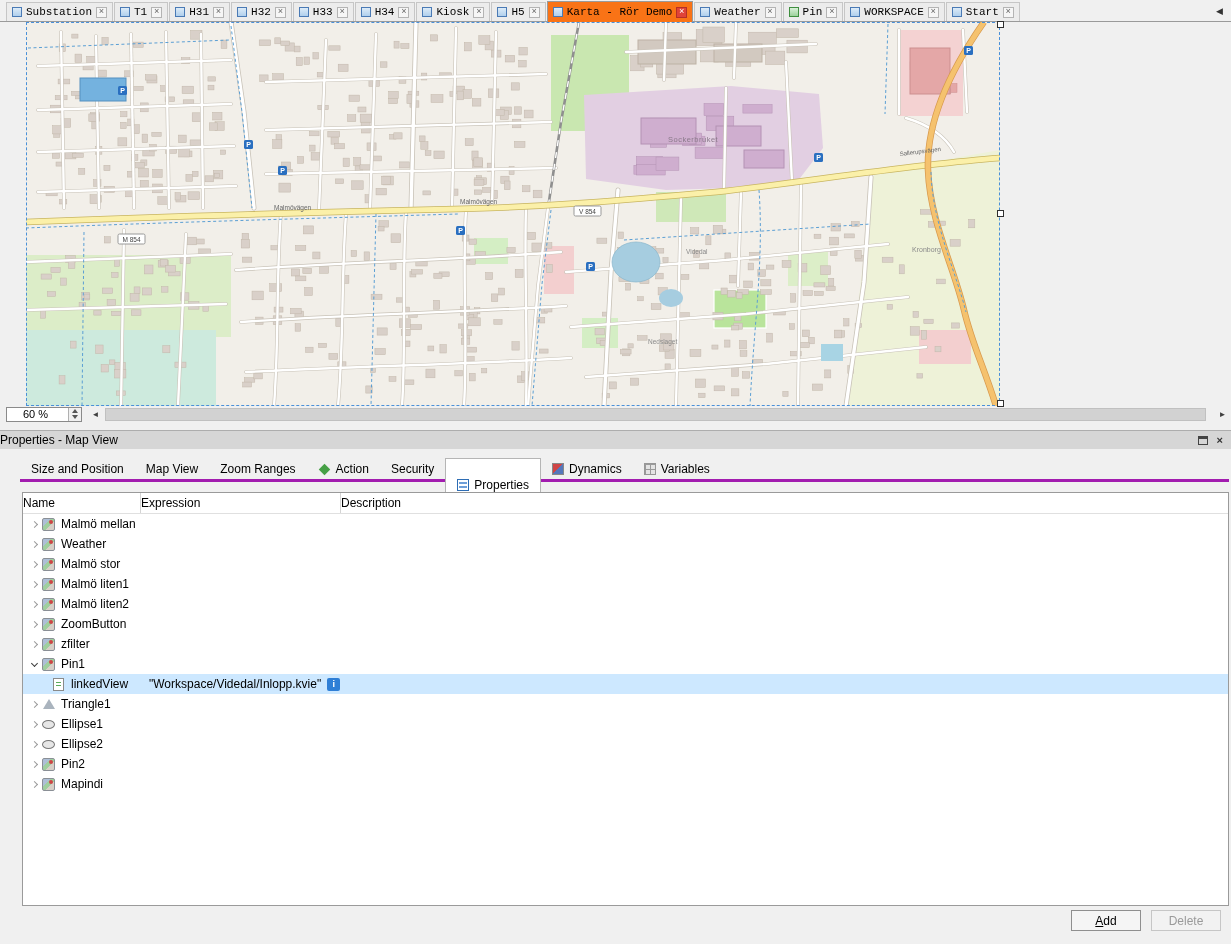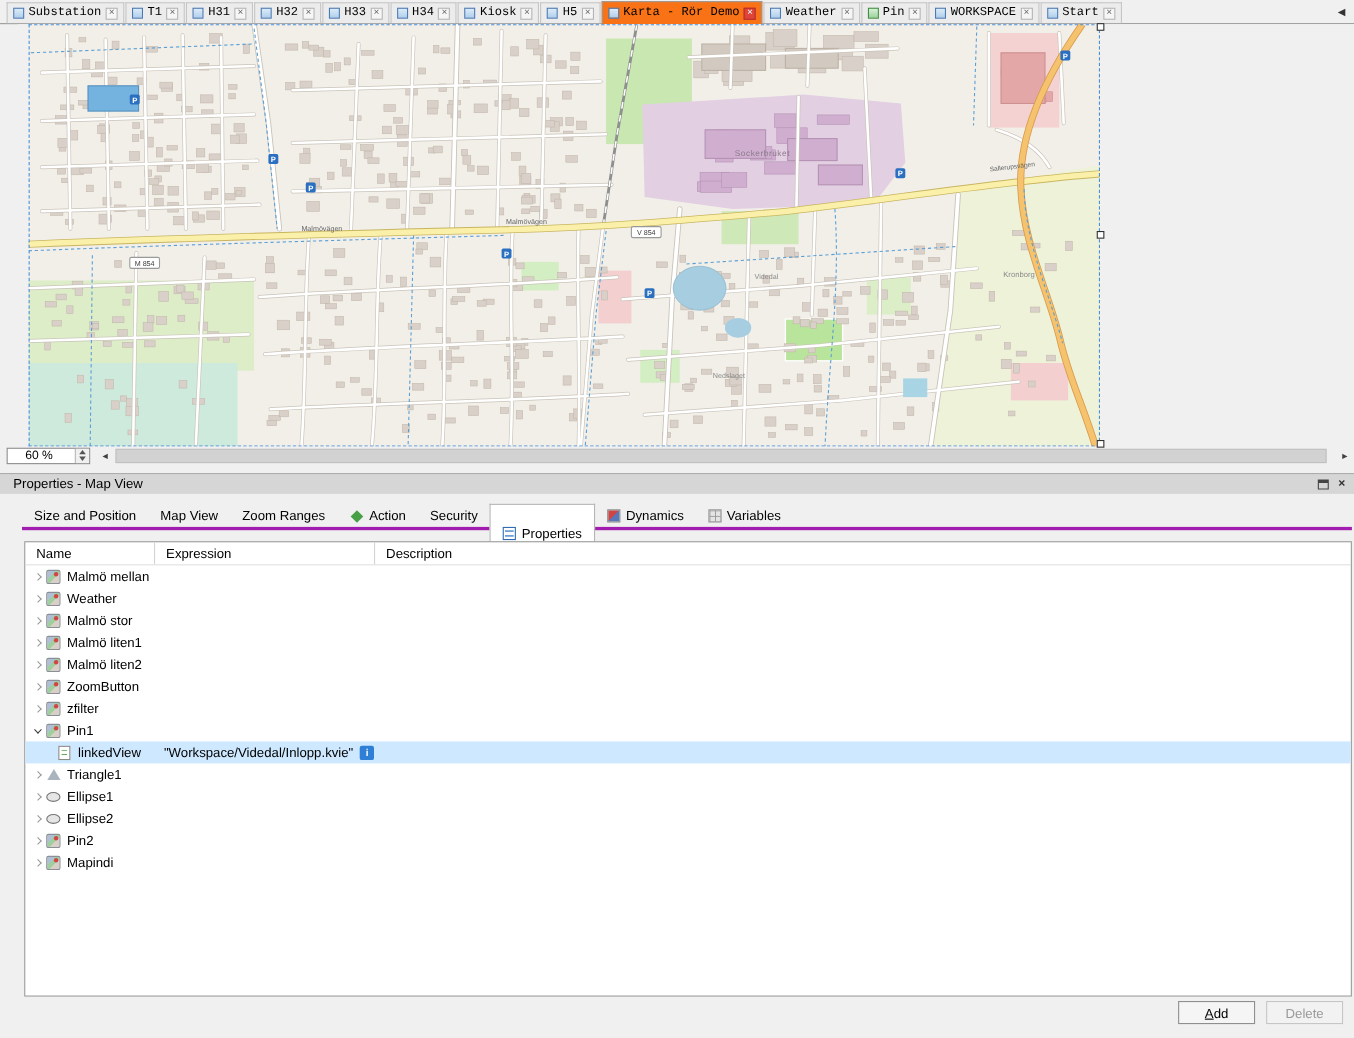--- a/index.html
+++ b/index.html
@@ -43,41 +43,41 @@
   .spin-down::before { content:""; border-left:3px solid transparent; border-right:3px solid transparent; border-top:4px solid #555; }
   .hscroll { flex:1; height:15px; margin:0 1px 0 6px; display:flex; align-items:stretch; background:#f0f0f0; }
   .sb-btn { width:15px; display:flex; align-items:center; justify-content:center; color:#404040; font-size:8px; background:#f0f0f0; }
   .sb-left::before { content:"◄"; }
   .sb-right::before { content:"►"; }
   .sb-track { flex:1; position:relative; background:#f0f0f0; }
   .sb-thumb { position:absolute; left:2px; top:1px; bottom:1px; width:99%; background:#d2d2d2; border:1px solid #c0c0c0; }
 
   
   .props-panel { position:absolute; top:430px; left:0; right:0; bottom:0; background:#f0f0f0; }
-  .panel-header { height:19px; background:#d6d6d6; border-top:1px solid #adadad; display:flex; align-items:center; font-size:12px; padding-left:12px; }
+  .panel-header { height:19px; background:#d6d6d6; border-top:1px solid #adadad; display:flex; align-items:center; font-size:12px; padding-left:0; }
   .ph-icons { margin-left:auto; margin-right:8px; display:flex; gap:9px; align-items:center; }
   .float-ic { width:10px; height:9px; border:1px solid #444; border-top:3px solid #444; }
   .close-ic { color:#333; font-size:11px; line-height:11px; }
   .close-ic::before { content:"×"; font-weight:bold; }
 
   .prop-tabs { display:flex; align-items:flex-start; height:24px; margin:9px 2px 0 20px; border-bottom:3px solid #a21caf; }
   .ptab { display:flex; gap:5px; align-items:center; padding:4px 11px 5px; font-size:12px; color:#000; margin-bottom:-1px; cursor:default; white-space:nowrap; }
   .ptab.active { background:#fff; border:1px solid #b5b5b5; border-bottom:1px solid #fff; padding-top:19px; }
   .picon { width:12px; height:12px; flex:none; }
   .pi-action-icon { width:9px; height:9px; background:#46a046; transform:rotate(45deg) scale(.9); margin:0 2px; }
   .pi-properties-icon { border:1px solid #2e6db4; background:#ffffff;
       background-image:repeating-linear-gradient(to bottom, transparent 0 2px, #6f9fd8 2px 4px); background-clip:content-box; padding:2px 1px; }
   .pi-dynamics-icon { background:linear-gradient(135deg,#cf4545 0 50%, #5577bb 50% 100%); border:1px solid #888; }
   .pi-variables-icon { background-color:#e4e4e4; border:1px solid #979797;
       background-image: linear-gradient(to right,#9a9a9a 1px,transparent 1px), linear-gradient(to bottom,#9a9a9a 1px,transparent 1px);
       background-size:5px 5px; }
 
   .prop-table { position:absolute; left:22px; right:2px; top:62px; bottom:38px; background:#fff; border:1px solid #9a9a9a; overflow:hidden; }
   .thead { display:flex; height:21px; align-items:stretch; border-bottom:1px solid #e0e0e0; font-size:12px; }
-  .th { display:flex; align-items:center; padding-left:10px; border-right:1px solid #d4d4d4; }
+  .th { display:flex; align-items:center; border-right:1px solid #d4d4d4; }
   .th-name { width:118px; flex:none; }
   .th-expr { width:200px; flex:none; }
   .th-desc { flex:1; border-right:none; }
 
   .trow { display:flex; height:20px; align-items:center; font-size:12px; }
   .trow.sel { background:#cde8ff; }
   .cell-name { width:118px; flex:none; display:flex; align-items:center; padding-left:4px; white-space:nowrap; }
   .cell-expr { width:200px; flex:none; display:flex; align-items:center; padding-left:8px; white-space:nowrap; }
   .cell-desc { flex:1; }
   .trow.ind-1 .cell-name { padding-left:14px; }

